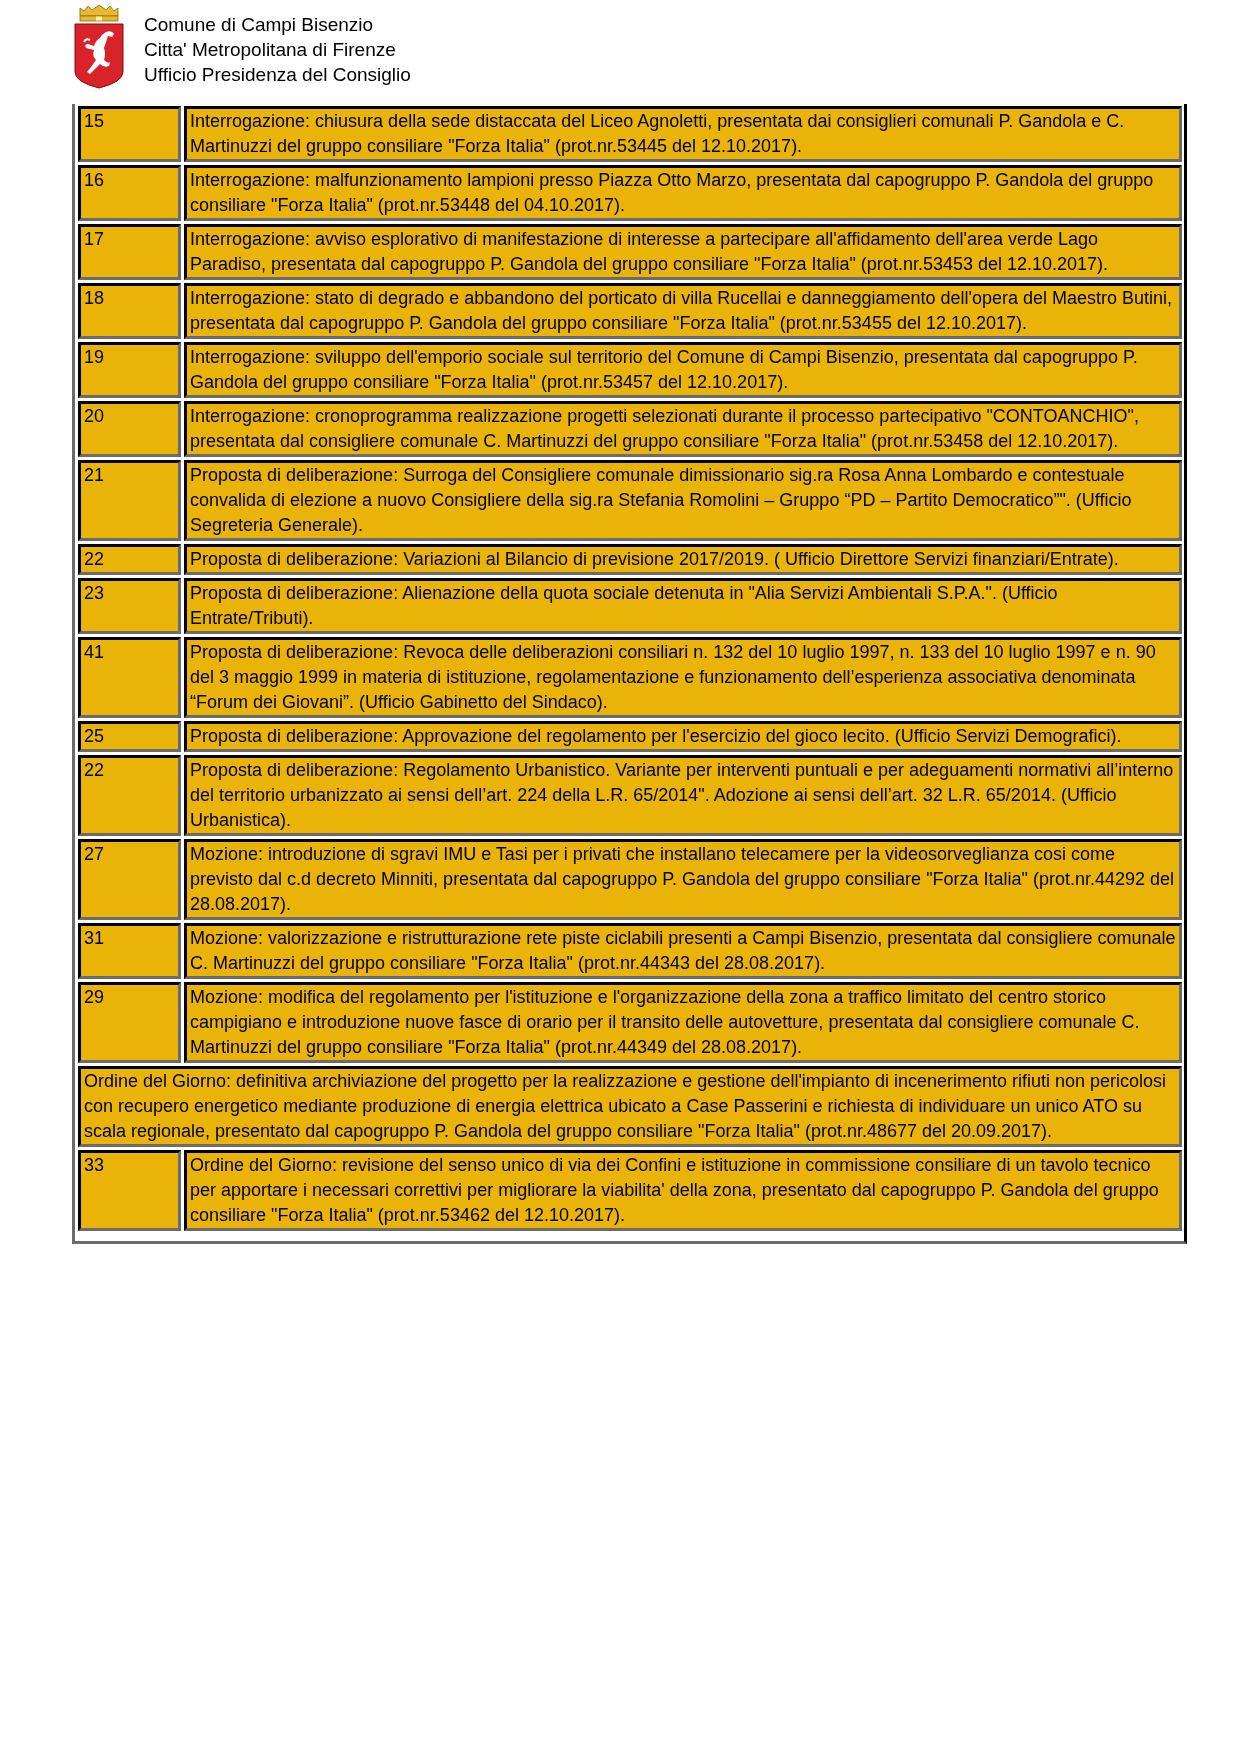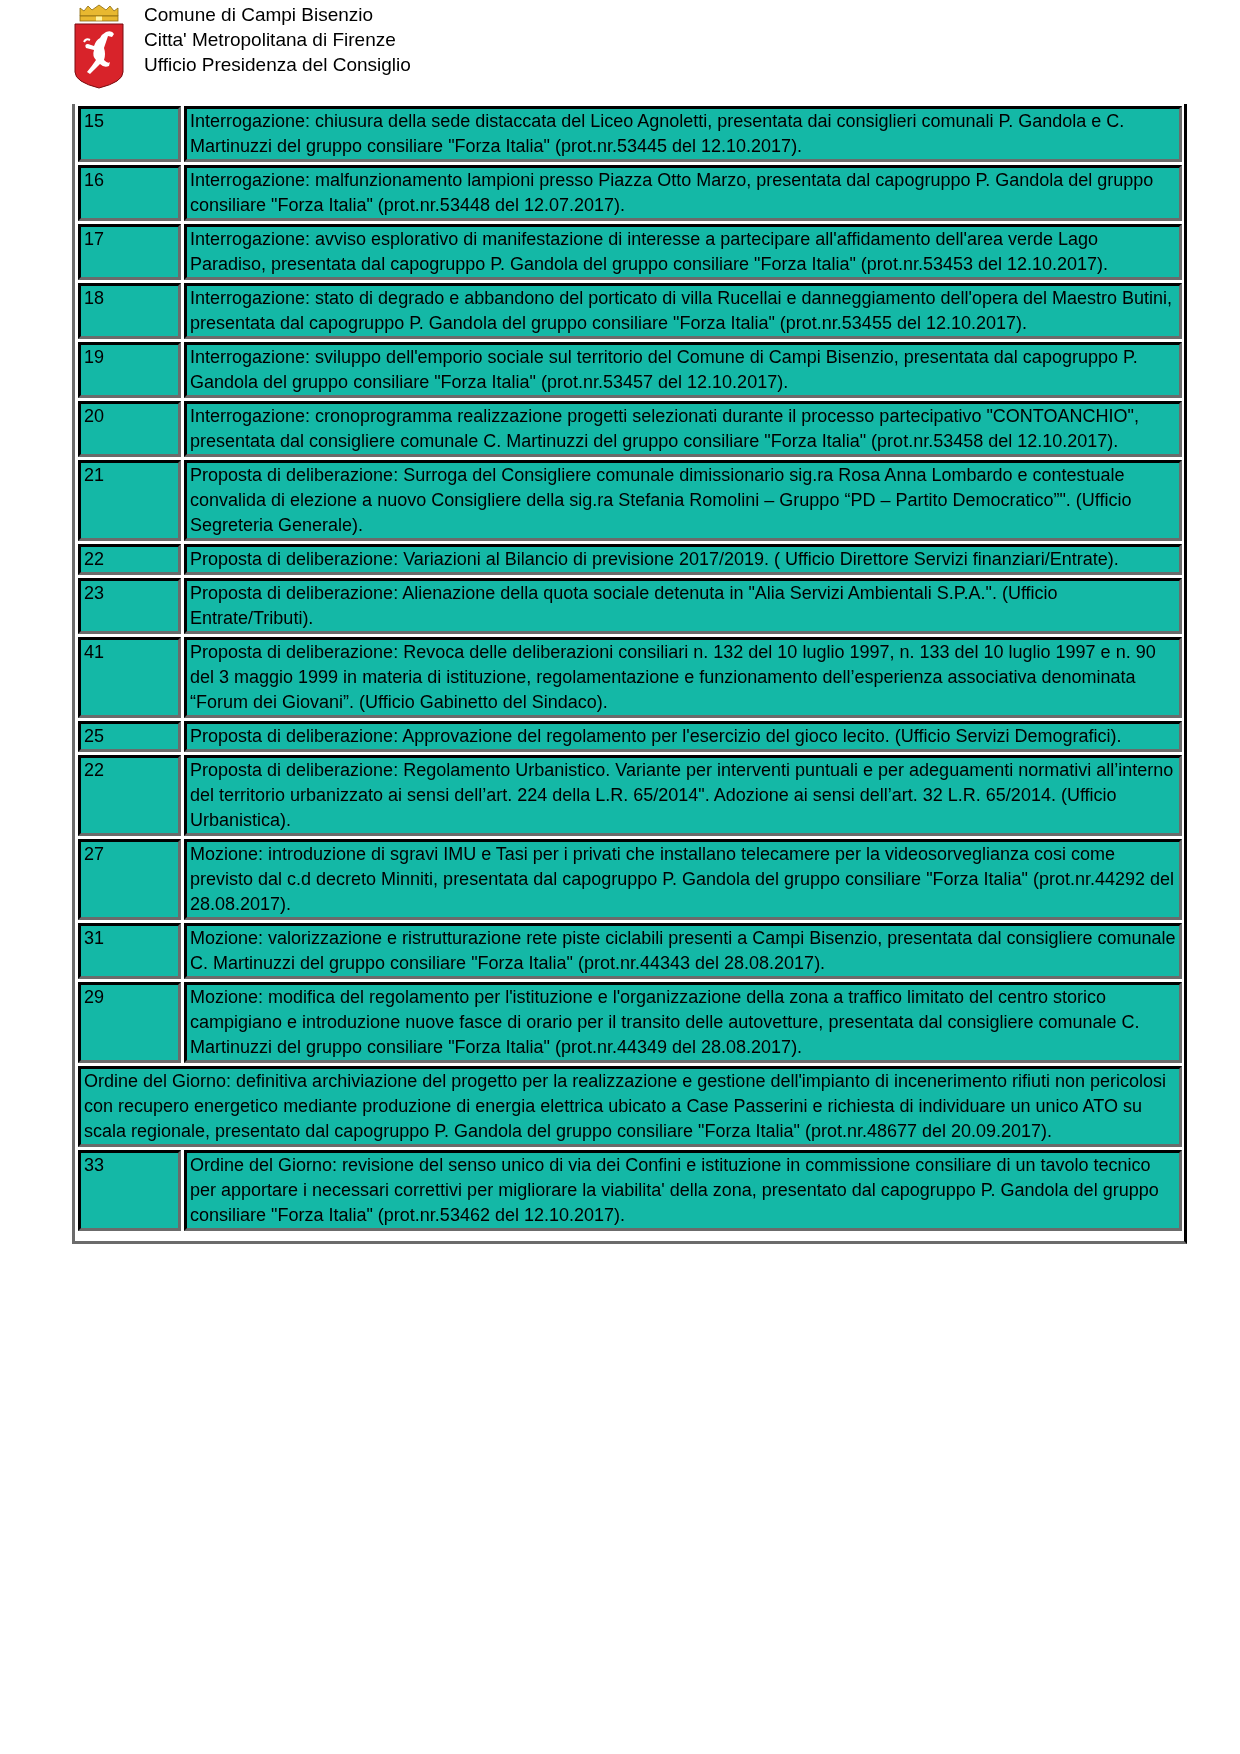--- a/index.html
+++ b/index.html
@@ -25,21 +25,21 @@
     .logo {
       position: absolute;
       left: 0px;
       top: 2px;
       width: 54px;
       height: 88px;
     }
     .header-text {
       position: absolute;
       left: 72px;
-      top: 2px;
+      top: 12px;
       font-size: 19px;
       line-height: 25px;
     }
     .header-line {
       display: block;
       white-space: nowrap;
     }
     .table-wrap {
       position: absolute;
       left: 72px;
@@ -57,21 +57,21 @@
     .row:last-child { margin-bottom: 8px; }
     .cell {
       border-top: 3px solid #000;
       border-left: 3px solid #000;
       border-right: 3px solid #6b6b6b;
       border-bottom: 3px solid #6b6b6b;
       font-size: 18px;
       line-height: 25px;
       padding: 0 3px 0 3px;
       box-sizing: border-box;
-      background: #14b8a6;
+      background: #eab308;
     }
     .cell-num {
       width: 103px;
       flex: 0 0 103px;
       margin-right: 3px;
     }
     .cell-text {
       flex: 1 1 auto;
     }
   </style>
@@ -99,21 +99,21 @@
   </div>
 </div>
 
 <div class="table-wrap">
   <div class="row">
     <div class="cell cell-num">15</div>
     <div class="cell cell-text">Interrogazione: chiusura della sede distaccata del Liceo Agnoletti, presentata dai consiglieri comunali P. Gandola e C. Martinuzzi del gruppo consiliare "Forza Italia" (prot.nr.53445 del 12.10.2017).</div>
   </div>
   <div class="row">
     <div class="cell cell-num">16</div>
-    <div class="cell cell-text">Interrogazione: malfunzionamento lampioni presso Piazza Otto Marzo, presentata dal capogruppo P. Gandola del gruppo consiliare "Forza Italia" (prot.nr.53448 del 12.07.2017).</div>
+    <div class="cell cell-text">Interrogazione: malfunzionamento lampioni presso Piazza Otto Marzo, presentata dal capogruppo P. Gandola del gruppo consiliare "Forza Italia" (prot.nr.53448 del 04.10.2017).</div>
   </div>
   <div class="row">
     <div class="cell cell-num">17</div>
     <div class="cell cell-text">Interrogazione: avviso esplorativo di manifestazione di interesse a partecipare all'affidamento dell'area verde Lago Paradiso, presentata dal capogruppo P. Gandola del gruppo consiliare "Forza Italia" (prot.nr.53453 del 12.10.2017).</div>
   </div>
   <div class="row">
     <div class="cell cell-num">18</div>
     <div class="cell cell-text">Interrogazione: stato di degrado e abbandono del porticato di villa Rucellai e danneggiamento dell'opera del Maestro Butini, presentata dal capogruppo P. Gandola del gruppo consiliare "Forza Italia" (prot.nr.53455 del 12.10.2017).</div>
   </div>
   <div class="row">

